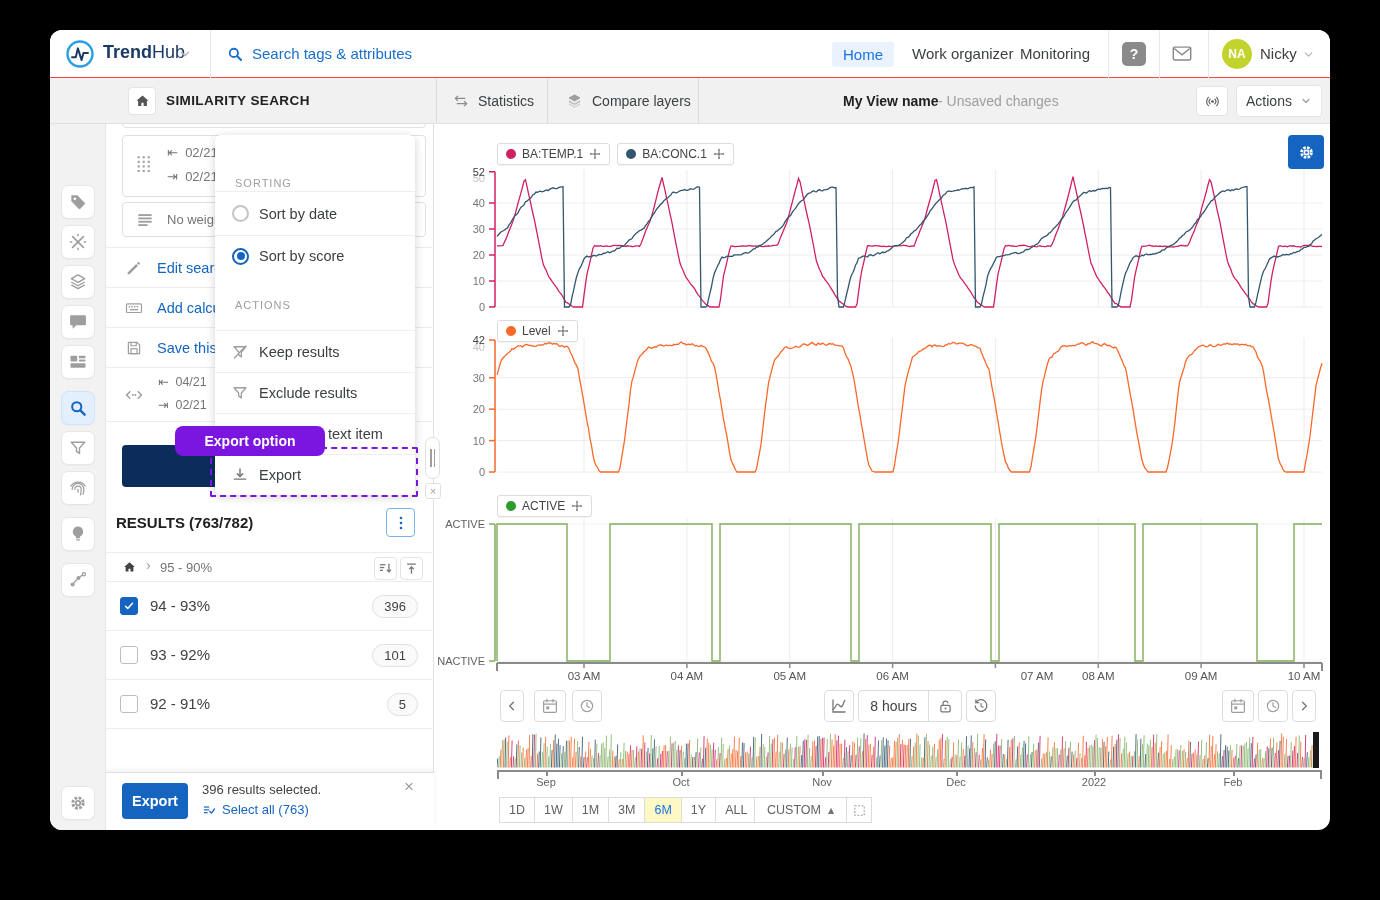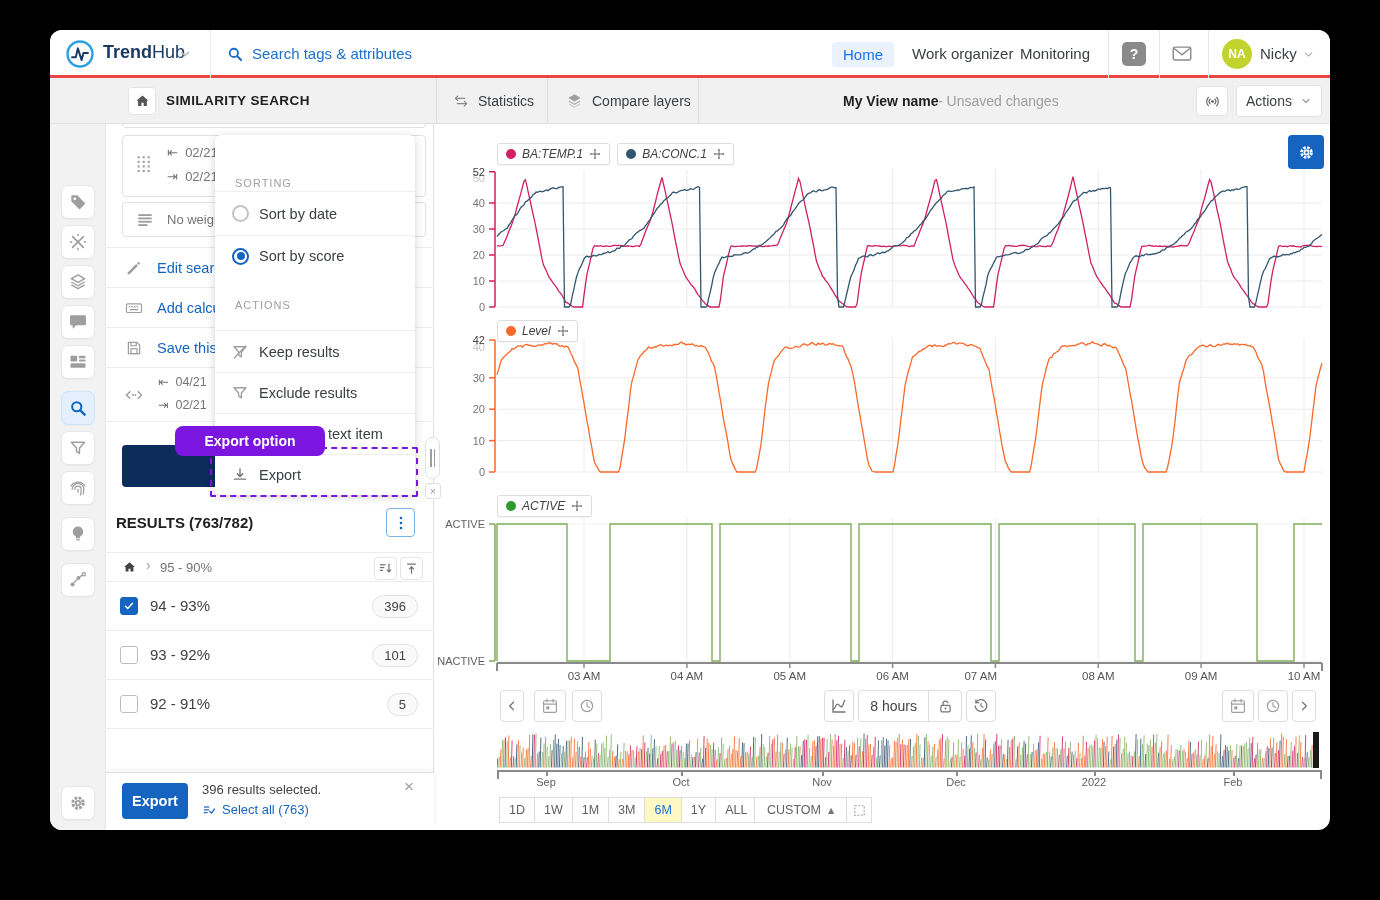--- a/index.html
+++ b/index.html
@@ -1,21 +1,21 @@
 <!DOCTYPE html>
 <html><head>
 <meta charset="utf-8">
 <style>
   html,body{margin:0;padding:0;background:#000;width:1380px;height:900px;overflow:hidden;
     font-family:"Liberation Sans","DejaVu Sans",sans-serif;-webkit-font-smoothing:antialiased;}
   *{box-sizing:border-box;}
   .win{position:absolute;left:50px;top:30px;width:1280px;height:800px;background:#fff;border-radius:12px;overflow:hidden;}
   .abs{position:absolute;}
   
-  .topbar{position:absolute;left:0;top:0;width:1280px;height:48px;background:#fff;border-bottom:3px solid #ef4444;z-index:40;}
+  .topbar{position:absolute;left:0;top:0;width:1280px;height:48px;background:#fff;border-bottom:1px solid #ef4444;z-index:40;}
   .vsep{position:absolute;top:0;width:1px;height:48px;background:#e8e8e8;}
   .brand-bold{font-weight:bold;color:#1b3a63;font-size:18px;}
   .brand-light{color:#1b3a63;font-size:18px;font-weight:400;}
   .search-input{position:absolute;left:200px;top:0;height:47px;width:420px;border:none;outline:none;font-size:15px;color:#1a6fc9;background:transparent;font-family:inherit;}
   .search-input::placeholder{color:#1a6fc9;opacity:1;}
   .nav-item{position:absolute;top:0;height:48px;line-height:48px;font-size:15px;color:#3c4043;cursor:pointer;white-space:nowrap;}
   .nav-item.active{color:#1a73e8;}
   .nav-chip{position:absolute;background:#eaf2fd;border-radius:3px;top:12px;height:25px;line-height:25px;padding:0 11px;}
   .help-btn{position:absolute;width:24px;height:24px;background:#8a8a8a;border-radius:5px;color:#fff;font-size:14px;font-weight:bold;text-align:center;line-height:24px;}
   .avatar{position:absolute;width:30px;height:30px;border-radius:50%;background:#c3d32e;color:#fff;font-size:12px;font-weight:bold;text-align:center;line-height:30px;}
@@ -42,21 +42,21 @@
   .menu{position:absolute;left:165px;top:105px;width:200px;height:360px;background:#fff;border-radius:6px;box-shadow:0 2px 10px rgba(0,0,0,.18);z-index:20;}
   .menu-h{position:absolute;left:20px;font-size:11px;letter-spacing:1px;color:#9e9e9e;}
   .menu-row{position:absolute;left:0;width:200px;border-top:1px solid #efefef;display:flex;align-items:center;cursor:pointer;}
   .menu-row .lab{font-size:14.5px;color:#3c4043;}
   .radio{width:17px;height:17px;border-radius:50%;border:2px solid #c4c4c4;margin:0 10px 0 17px;position:relative;}
   .radio.sel{border-color:#1565c0;}
   .radio.sel::after{content:"";position:absolute;left:2.5px;top:2.5px;width:8px;height:8px;border-radius:50%;background:#1565c0;}
   .tooltip{position:absolute;left:125px;top:396px;width:150px;height:30px;background:#7a16e0;border-radius:8px;color:#fff;font-size:14px;font-weight:bold;text-align:center;line-height:30px;z-index:30;}
   .dashed{position:absolute;left:160px;top:417px;width:208px;height:50px;border:2px dashed #7a16e0;border-radius:2px;z-index:25;}
   
-  .chip{position:absolute;display:inline-flex;align-items:center;gap:6px;background:#fff;border:1px solid #ddd;border-radius:3px;padding:3px 8px;font-size:12px;color:#424242;box-shadow:0 1px 1px rgba(0,0,0,.05);z-index:4;font-style:italic;}
+  .chip{position:absolute;display:inline-flex;align-items:center;gap:6px;background:#fff;border:1px solid #ddd;border-radius:3px;padding:3px 8px;font-size:12px;color:#424242;box-shadow:0 1px 1px rgba(0,0,0,.05);z-index:4;}
   .dot{width:10px;height:10px;border-radius:50%;}
   .hour-label{position:absolute;top:640px;width:64px;text-align:center;font-size:11.5px;color:#555;}
   .ctrl-btn{position:absolute;top:660px;background:#fff;border:1px solid #ddd;border-radius:4px;height:32px;display:flex;align-items:center;justify-content:center;cursor:pointer;}
   .month-label{position:absolute;top:746px;font-size:11px;color:#616161;transform:translateX(-50%);}
   .mtick{position:absolute;top:741px;width:1.5px;height:5px;background:#8a8a8a;}
   .range-btn{height:26px;border:1px solid #dcdcdc;background:#fff;color:#616161;font-size:12.5px;display:flex;align-items:center;justify-content:center;cursor:pointer;margin-left:-1px;padding:12px 9px;}
   .range-btn.active{background:#fef9c3;color:#1a73e8;}
   .icon{display:inline-flex;align-items:center;justify-content:center;}
 </style>
 </head>
@@ -690,21 +690,21 @@
         <line x1="867" y1="173" x2="867" y2="178" stroke="#8a8a8a" stroke-width="1.5"></line>
         <line x1="60" y1="173" x2="60" y2="181" stroke="#8a8a8a" stroke-width="2"></line>
         <line x1="885" y1="173" x2="885" y2="181" stroke="#8a8a8a" stroke-width="2"></line>
       </svg></div>
 
   <div id="hour-labels">
       <div class="hour-label" style="left: 502px;">03 AM</div>
       <div class="hour-label" style="left: 604.9px;">04 AM</div>
       <div class="hour-label" style="left: 707.7px;">05 AM</div>
       <div class="hour-label" style="left: 810.6px;">06 AM</div>
-      <div class="hour-label" style="left: 883px; text-align: right;">07 AM</div>
+      <div class="hour-label" style="left: 955px;">07 AM</div>
       <div class="hour-label" style="left: 1016.3px;">08 AM</div>
       <div class="hour-label" style="left: 1119.1px;">09 AM</div>
       <div class="hour-label" style="left: 1222px;">10 AM</div>
     </div>
 
   <div class="ctrl-btn" style="left:450px;width:24px;">
       <span class="icon">
         <svg viewBox="0 0 24 24" width="14" height="14">
           <path d="M14.5 5.5 8 12l6.5 6.5" fill="none" stroke="#757575" stroke-width="2.2" stroke-linecap="round" stroke-linejoin="round"></path>
         </svg>

